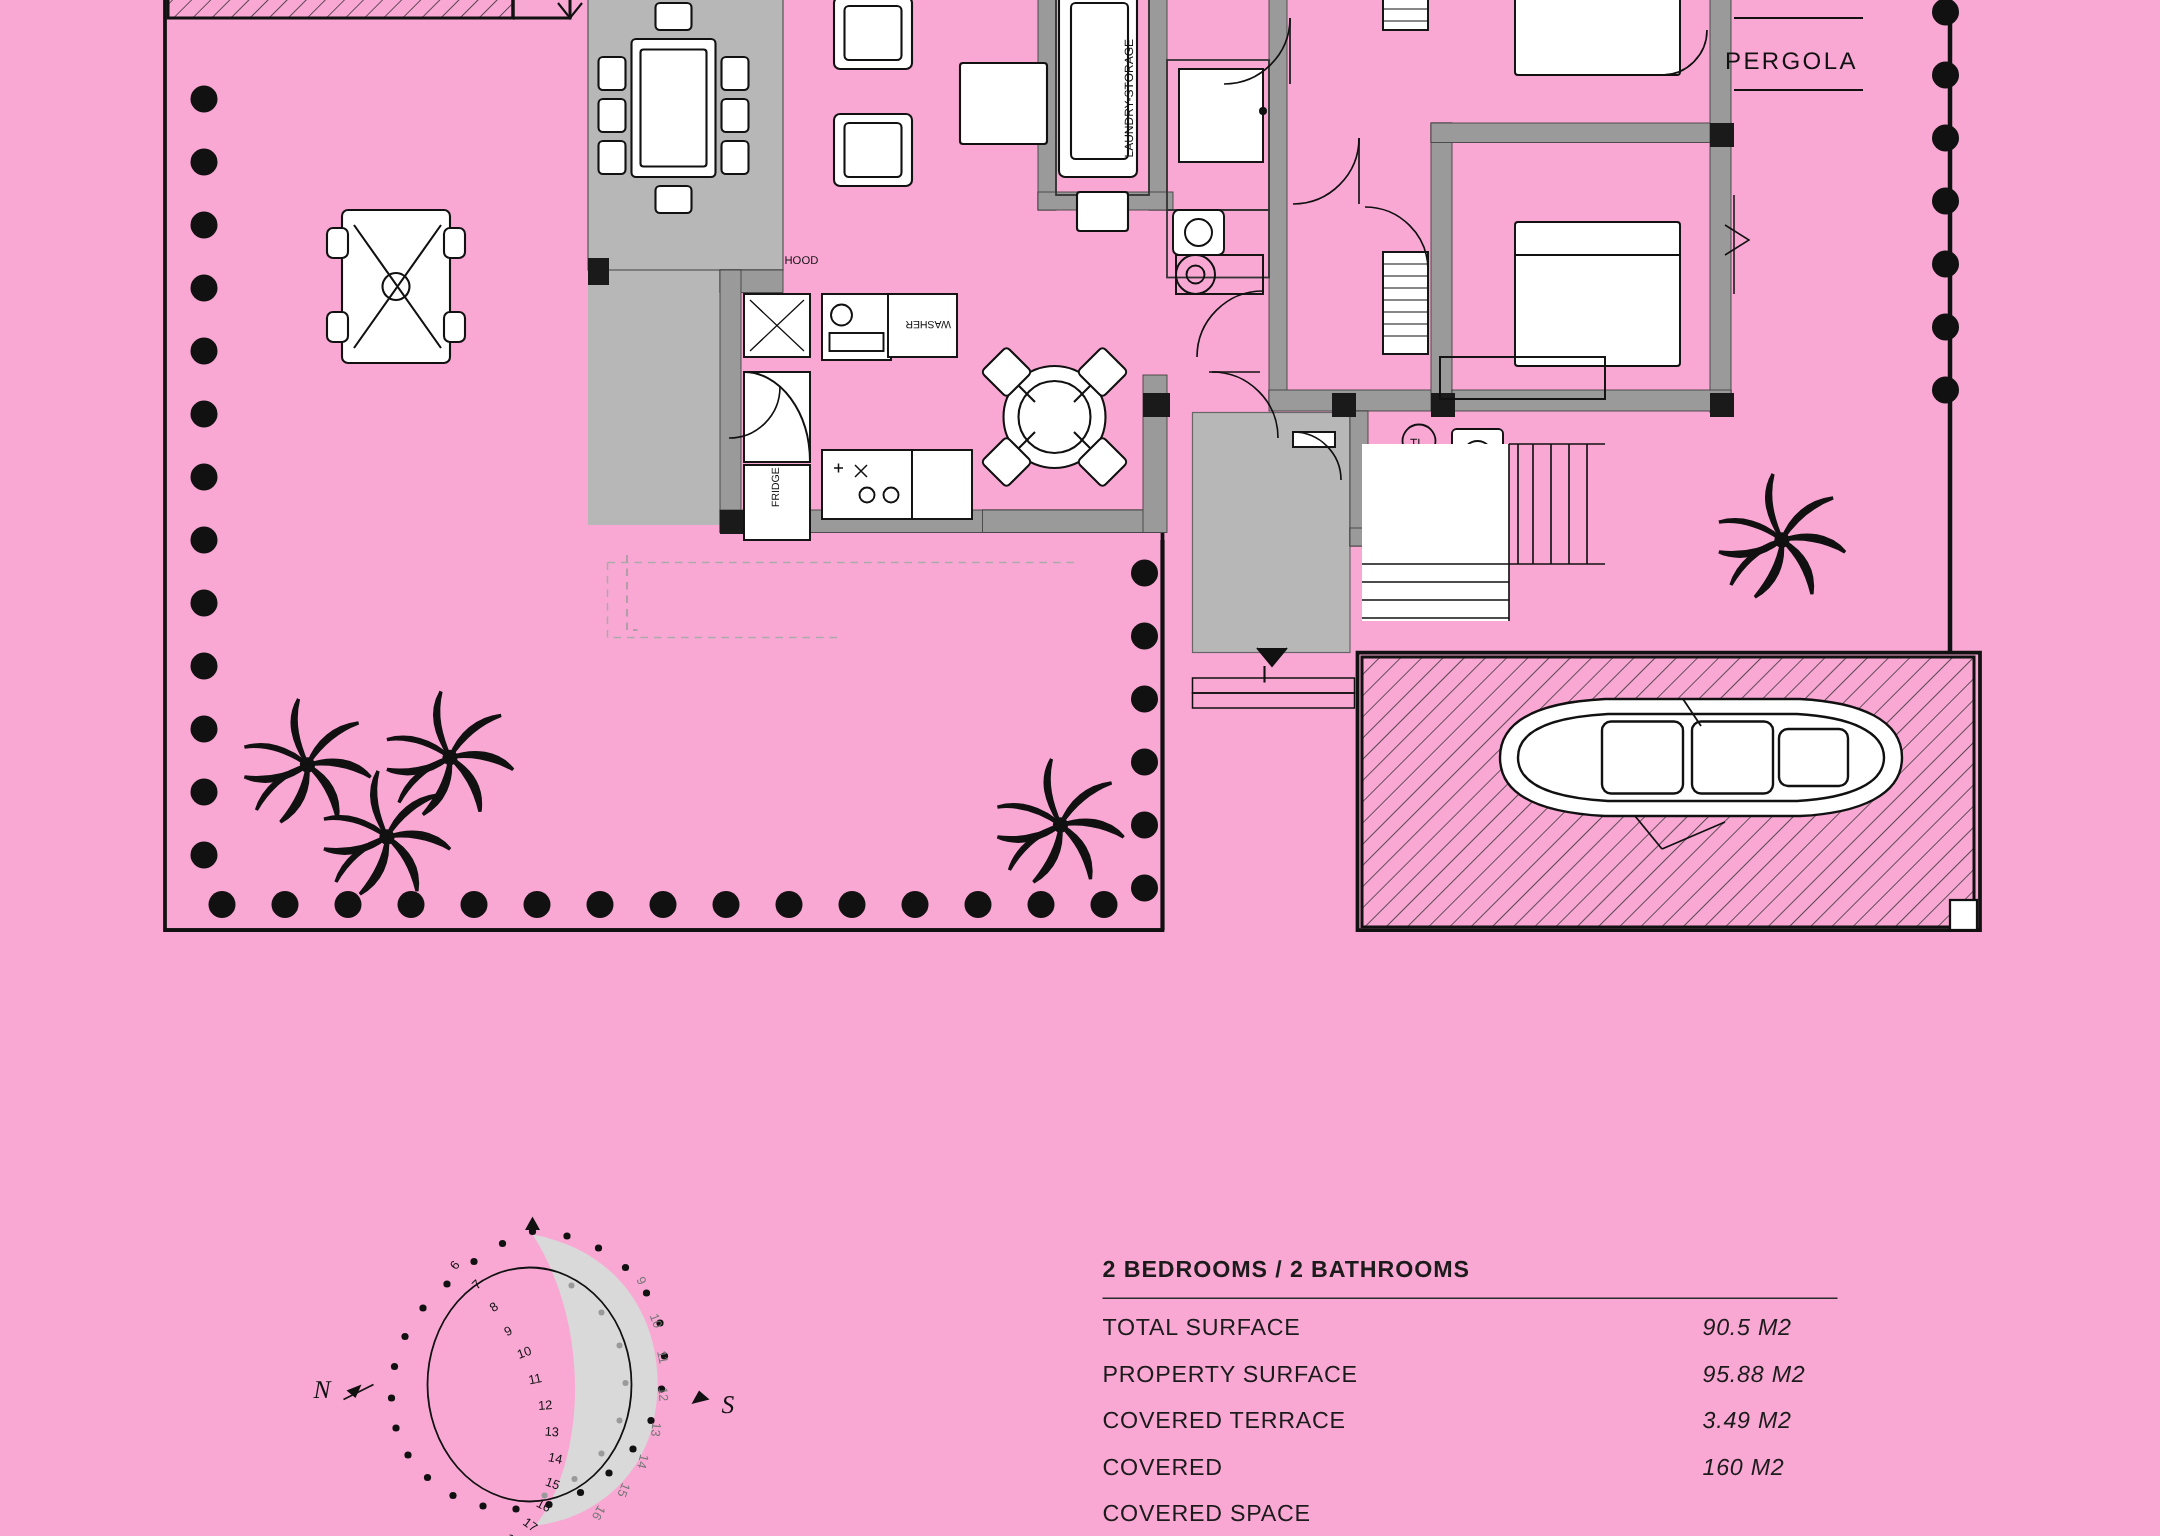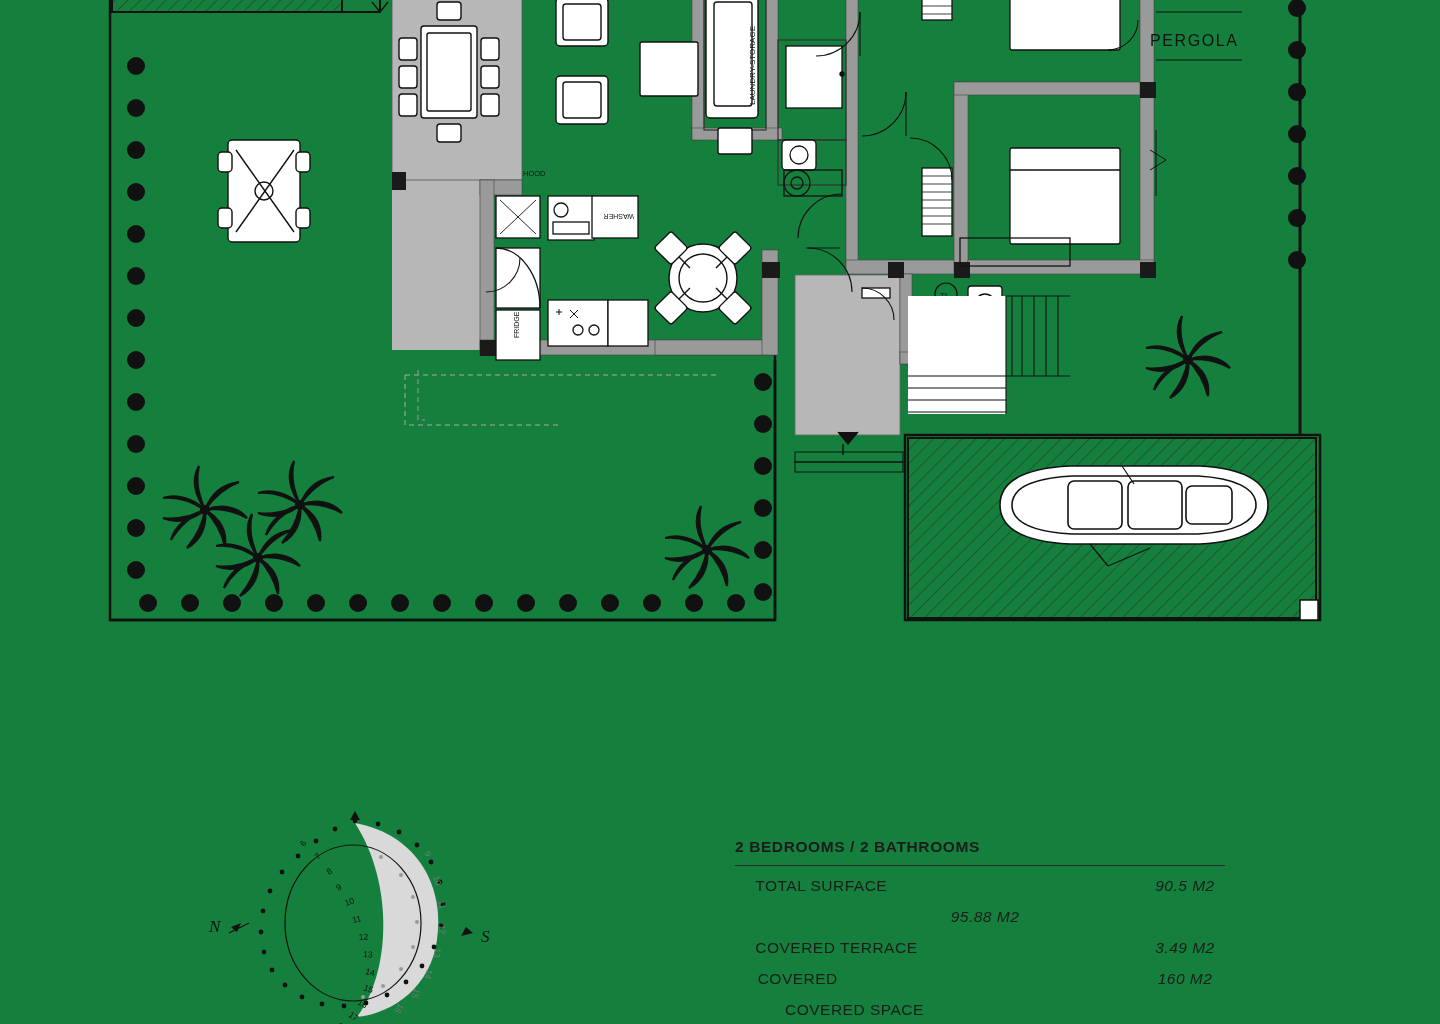--- a/index.html
+++ b/index.html
@@ -6,21 +6,21 @@
   html, body {
     margin: 0; padding: 0;
     width: 1440px; height: 1024px;
     background: #ffffff;
     font-family: "Liberation Sans", sans-serif;
     overflow: hidden;
   }
   #page {
     position: relative;
     width: 1440px; height: 1024px;
-    background: #15803d;
+    background: #f9a8d4;
   }
 
   
   #plan {
     position: absolute;
     left: 0; top: 0;
     width: 1440px; height: 700px;
   }
   #plan svg { display: block; }
 
@@ -40,21 +40,20 @@
     width: 490px;
     font-weight: bold;
   }
   #spec .spec-rows { margin-top: 11px; }
   #spec .spec-row {
     display: flex;
     align-items: baseline;
     height: 31px;
     font-size: 15.5px;
     letter-spacing: 0.5px;
-    justify-content: center;
   }
   #spec .spec-label { width: 400px; color: #1b1b1b; }
   #spec .spec-value { color: #1b1b1b; font-style: italic; }
 
   
   #compass {
     position: absolute;
     left: 205px; top: 805px;
     width: 330px; height: 220px;
   }
@@ -488,20 +487,21 @@
   </div>
 
   <div id="spec">
     <div class="spec-title">2 BEDROOMS / 2 BATHROOMS</div>
     <div class="spec-rows">
       <div class="spec-row">
         <div class="spec-label">TOTAL SURFACE</div>
         <div class="spec-value">90.5 M2</div>
       </div>
       <div class="spec-row">
+        <div class="spec-label">PROPERTY SURFACE</div>
         <div class="spec-value">95.88 M2</div>
       </div>
       <div class="spec-row">
         <div class="spec-label">COVERED TERRACE</div>
         <div class="spec-value">3.49 M2</div>
       </div>
       <div class="spec-row">
         <div class="spec-label">COVERED</div>
         <div class="spec-value">160 M2</div>
       </div>

